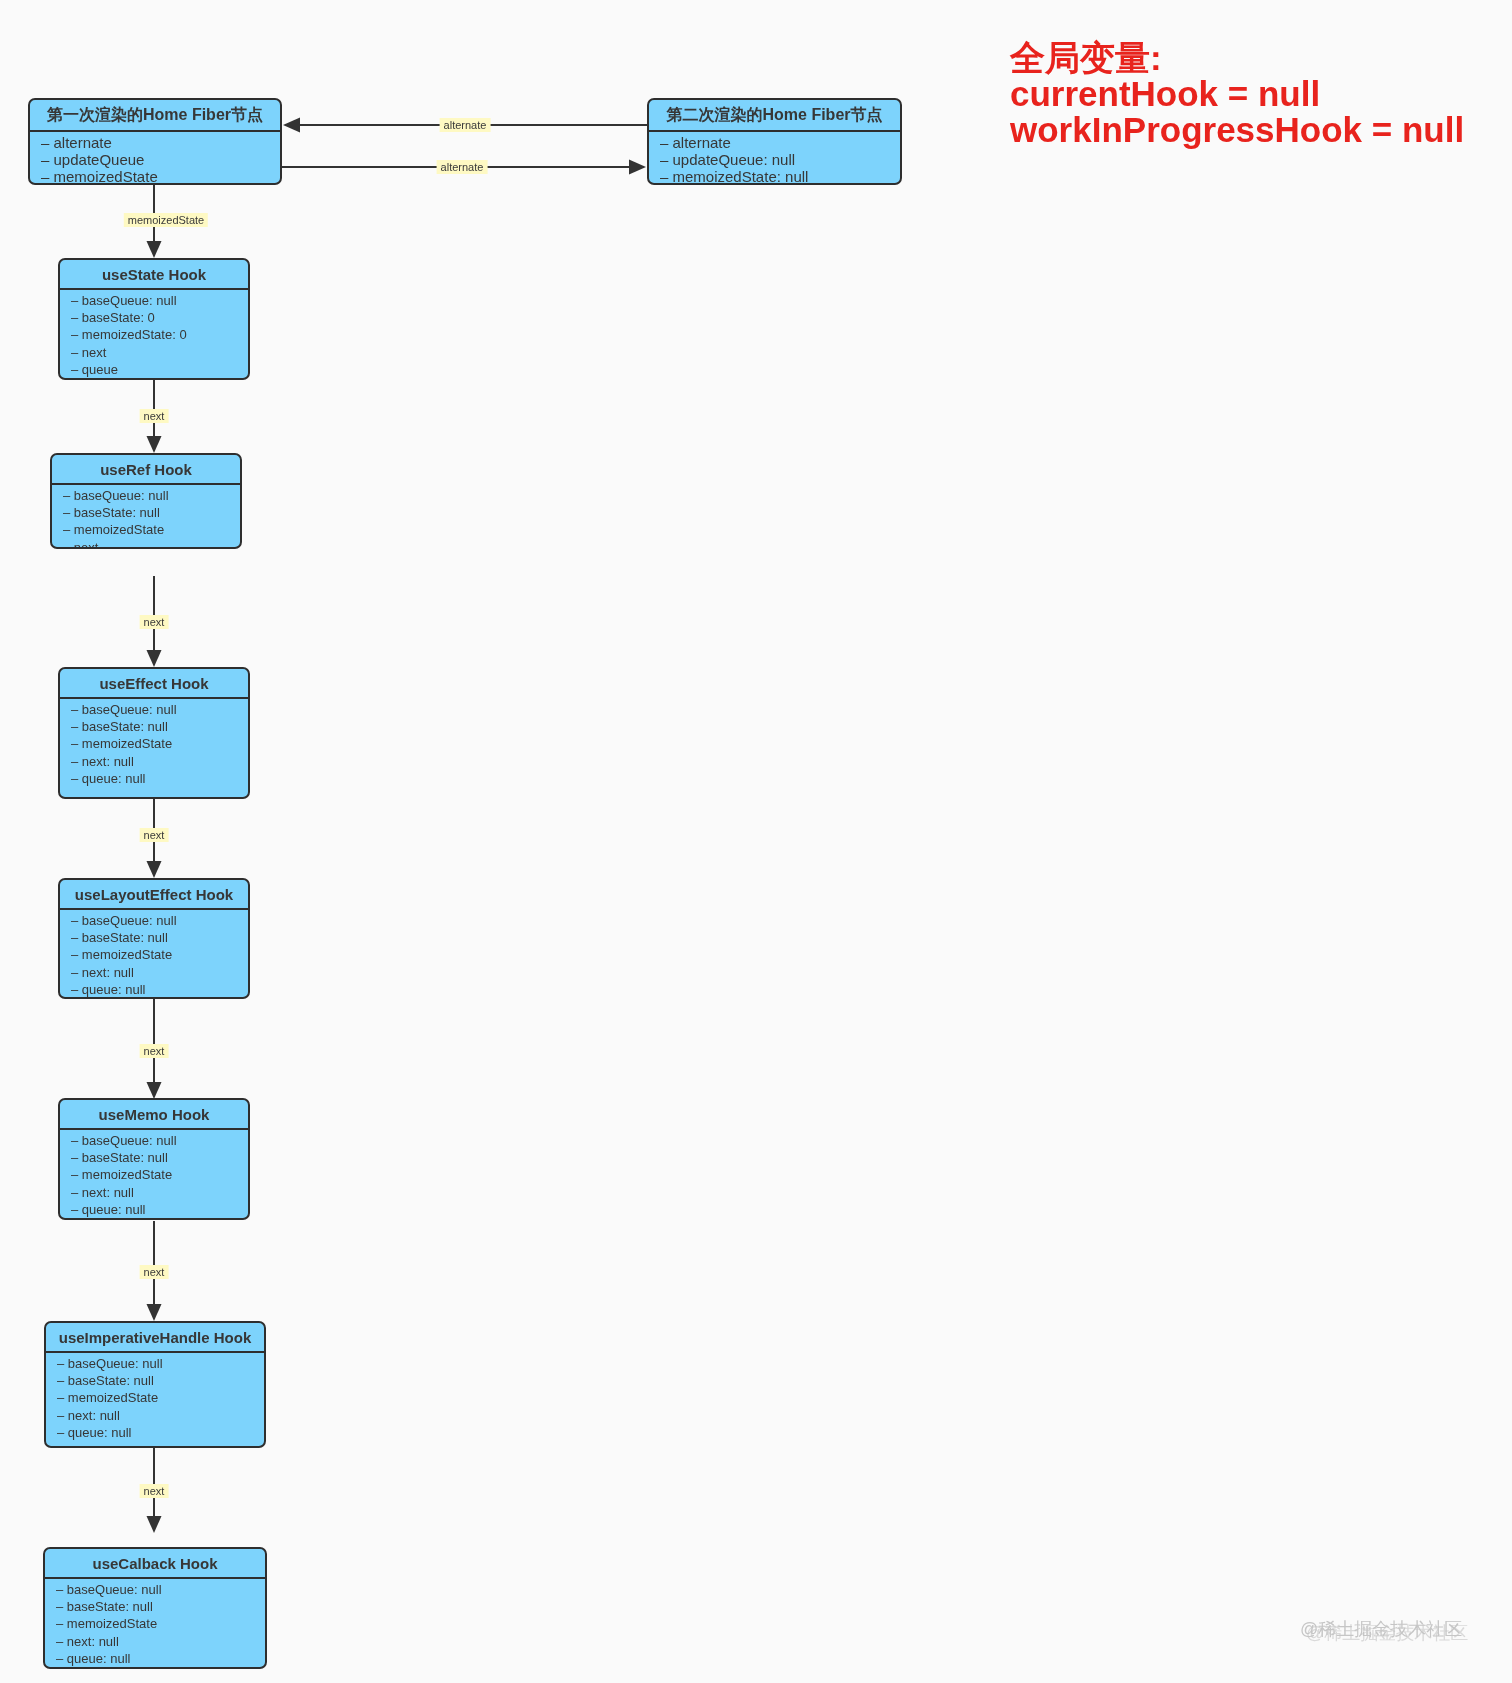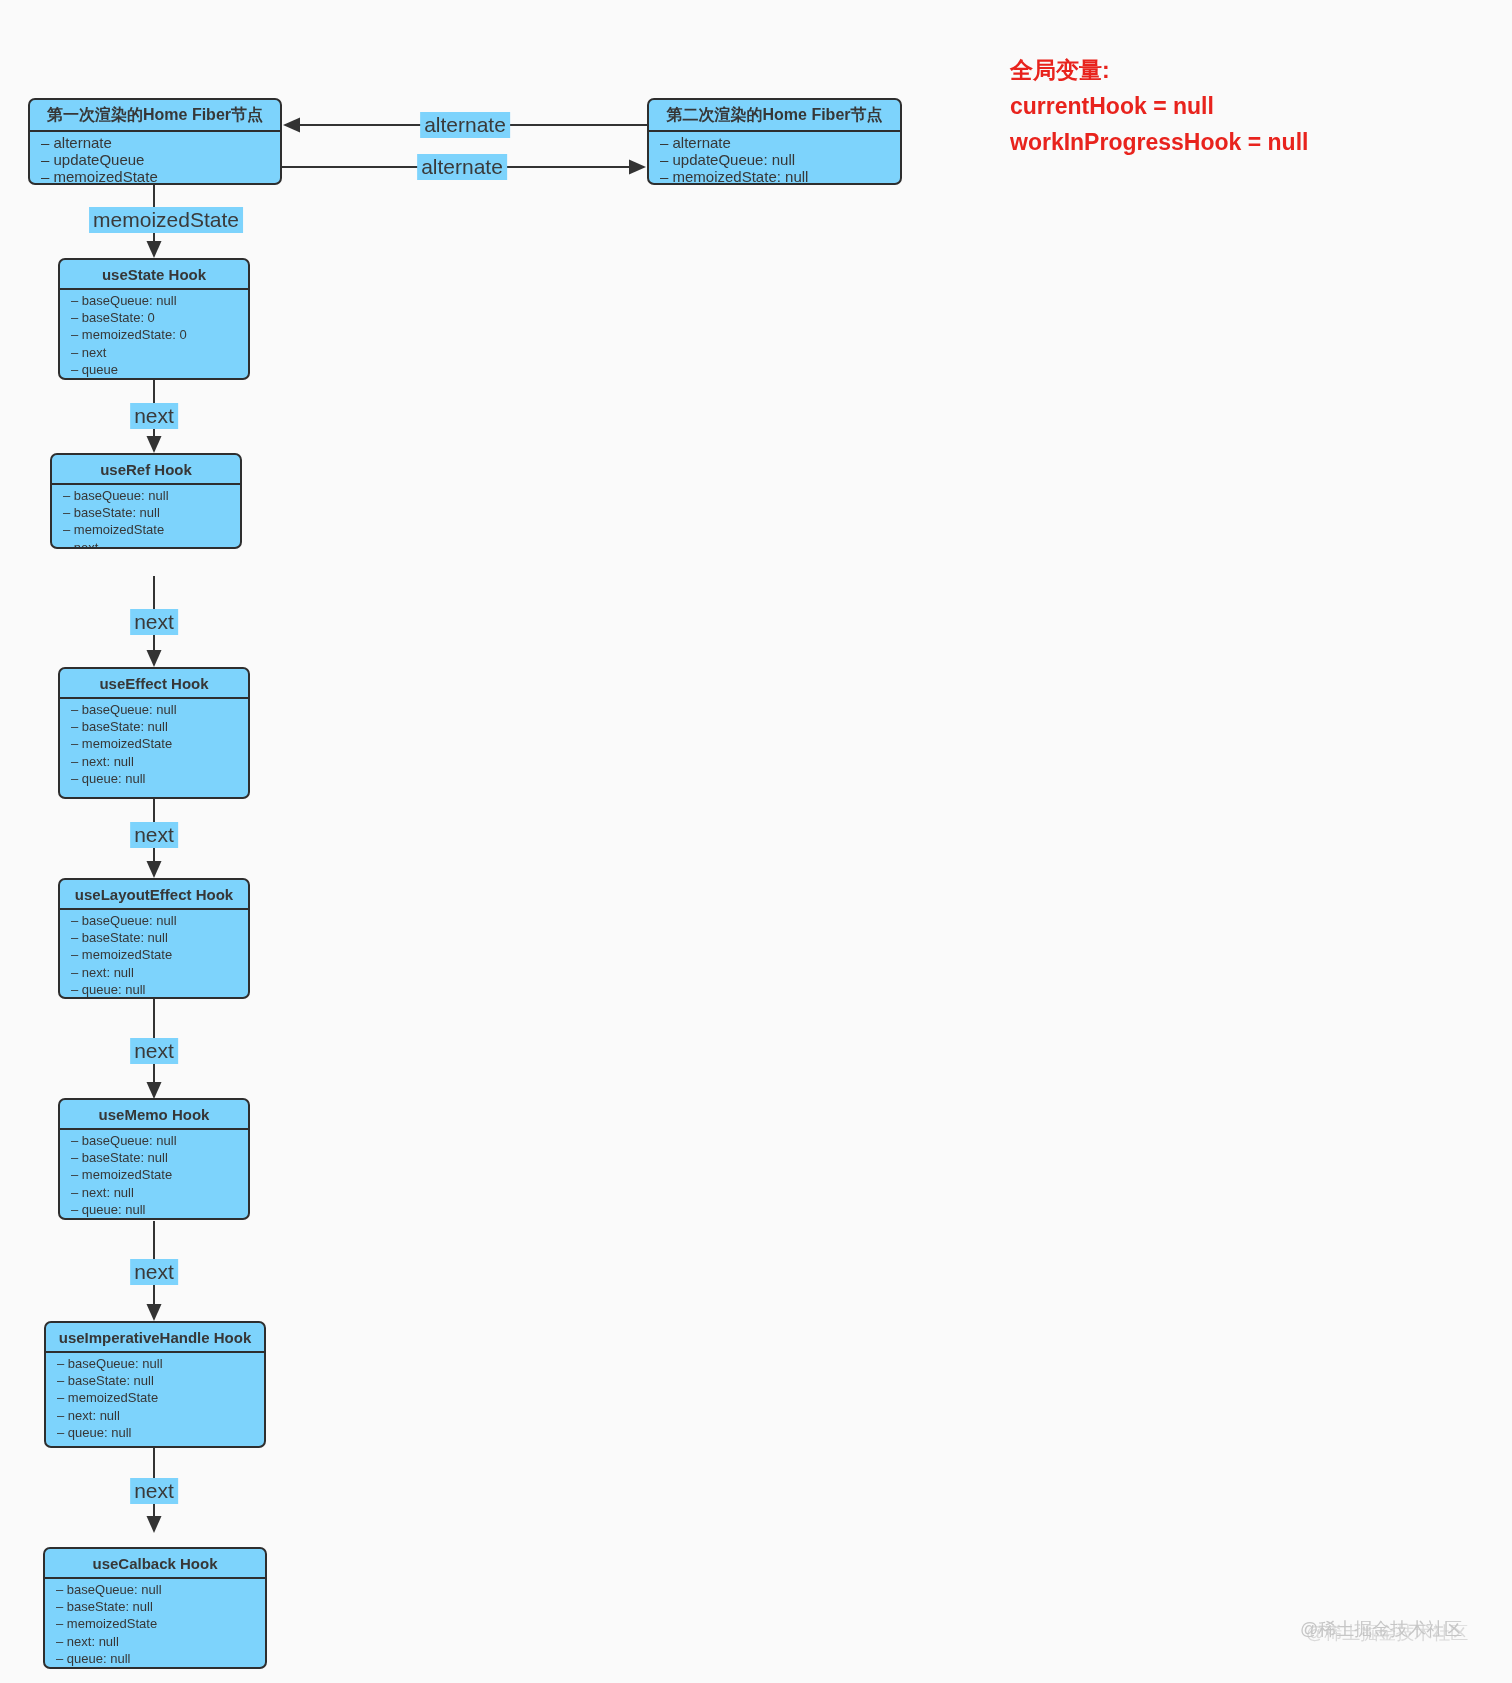--- a/index.html
+++ b/index.html
@@ -34,33 +34,33 @@
     white-space: nowrap;
   }
   .fiber .node-title { height: 32px; font-size: 16px; }
   .hook  .node-title { height: 30px; font-size: 15px; }
   .node-fields { padding: 2px 8px 2px 11px; }
   .fiber .field { font-size: 15px; line-height: 17px; white-space: nowrap; }
   .hook  .field { font-size: 13px; line-height: 17.2px; white-space: nowrap; }
   .edge-label {
     position: absolute;
     transform: translate(-50%, -50%);
-    background: #7dd3fc;
+    background: #fef9c3;
     padding: 1px 4px;
-    font-size: 21px;
+    font-size: 11px;
     color: #3a3a3a;
     white-space: nowrap;
   }
   .globals {
     position: absolute;
     left: 1010px;
-    top: 52px;
+    top: 40px;
     color: #e8231d;
     font-weight: bold;
-    font-size: 23px;
+    font-size: 35px;
     line-height: 36px;
     white-space: nowrap;
   }
   .watermark {
     position: absolute;
     left: 1300px;
     top: 1617px;
     font-size: 18px;
     color: #c6c6c6;
     text-shadow: 6px 4px 0 rgba(185,185,185,0.5);

